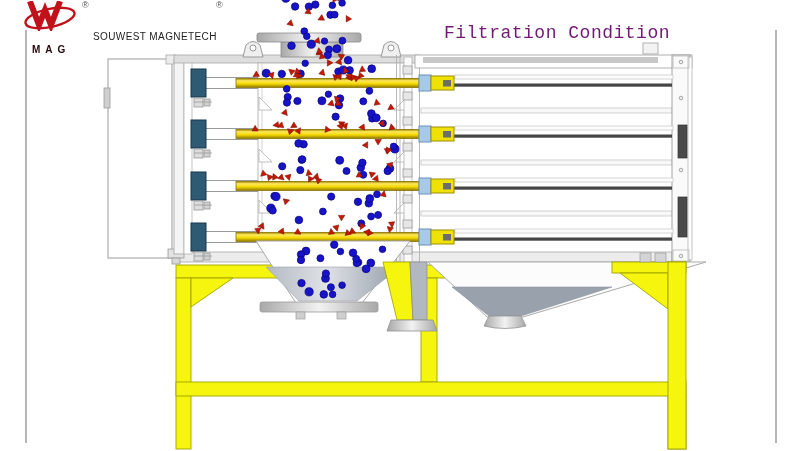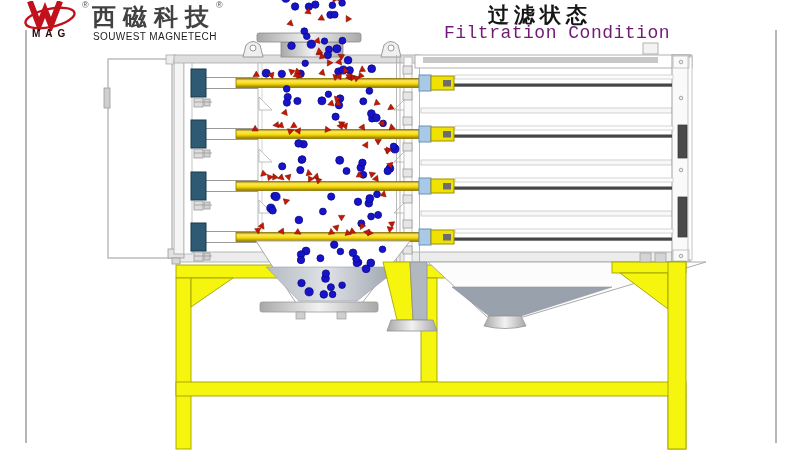--- a/index.html
+++ b/index.html
@@ -1,21 +1,21 @@
 <!DOCTYPE html>
 <html style="--brand-red: #c1121c; --rod-yellow: #f2d400; --stand-yellow: #f5f50e; --holder-blue: #2f5a73; --connector-blue: #a9c9e9; --block-yellow: #f0e200; --particle-blue: #1713c9; --particle-blue-stroke: #0a0786; --particle-red: #c41804; --particle-red-stroke: #7e0e00;"><head>
 <meta charset="utf-8">
 <style>
   html,body{margin:0;padding:0;background:#ffffff;}
   .stage{position:relative;width:800px;height:451px;background:#fff;overflow:hidden;
          font-family:"Liberation Sans",sans-serif;}
   
   .logo{position:absolute;left:24px;top:0;width:230px;height:46px;}
   .logo-emblem{position:absolute;left:0;top:1px;}
-  .logo-mag{position:absolute;left:8px;top:28px;font-size:10px;font-weight:bold;
+  .logo-mag{position:absolute;left:8px;top:44px;font-size:10px;font-weight:bold;
             letter-spacing:5px;color:#26080a;}
   .logo-reg1{position:absolute;left:58px;top:0;font-size:9px;color:#555;}
   .logo-cn{position:absolute;left:68px;top:1px;font-size:24px;font-weight:600;
            letter-spacing:7px;color:#414141;font-family:"Liberation Serif",serif;white-space:nowrap;}
   .logo-en{position:absolute;left:69px;top:31px;font-size:10px;font-weight:normal;
            letter-spacing:0.4px;color:#1d1d1d;white-space:nowrap;}
   .logo-reg2{position:absolute;left:192px;top:0;font-size:9px;color:#555;}
   .title-cn{position:absolute;left:460px;top:1px;width:160px;text-align:center;
             font-size:21px;font-weight:600;letter-spacing:5px;color:#161616;
             font-family:"Liberation Serif",serif;white-space:nowrap;}
@@ -31,26 +31,24 @@
 
 <div class="stage">
 
   <div class="logo">
     <svg class="logo-emblem" width="54" height="30" viewBox="0 0 54 30">
       <ellipse cx="26" cy="17" rx="25" ry="9" fill="none" style="stroke:var(--brand-red)" stroke-width="2.4" transform="rotate(-12 26 17)"></ellipse>
       <path d="M7 3 L15 24 L21 9 L27 24 L35 3" fill="none" style="stroke:var(--brand-red)" stroke-width="6" stroke-linecap="square" stroke-linejoin="miter"></path>
     </svg>
     <span class="logo-reg1">®</span>
     <div class="logo-mag">MAG</div>
-    <div class="logo-cn">西磁科技</div>
     <span class="logo-reg2">®</span>
     <div class="logo-en">SOUWEST MAGNETECH</div>
   </div>
 
-  <div class="title-cn">过滤状态</div>
   <div class="title-en">Filtration Condition</div>
 
   <svg class="machine" width="800" height="451" viewBox="0 0 800 451">
     <defs>
       <linearGradient id="rodGrad" x1="0" y1="0" x2="0" y2="1">
         <stop offset="0" stop-color="#9e8300"></stop>
         <stop offset="0.25" stop-color="#ffe95e"></stop>
         <stop offset="0.6" stop-color="#f4d800"></stop>
         <stop offset="1" stop-color="#8d7600"></stop>
       </linearGradient>

